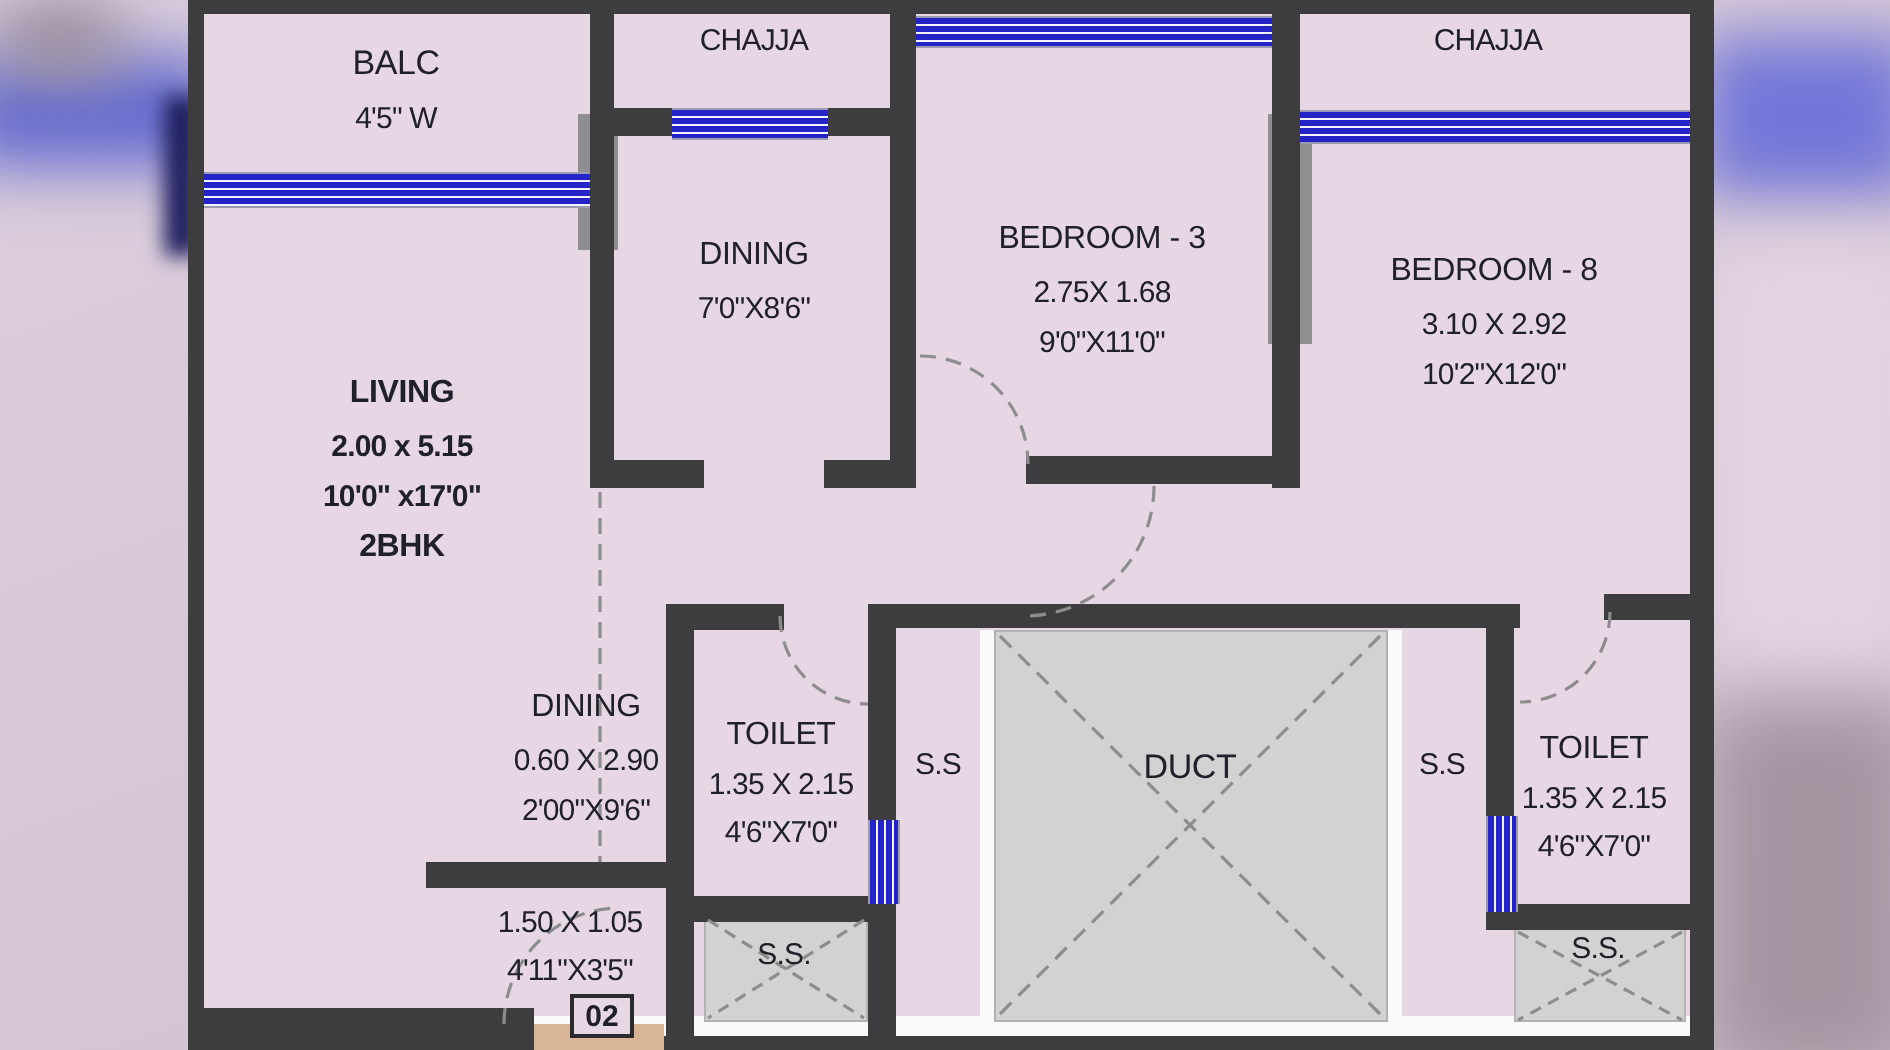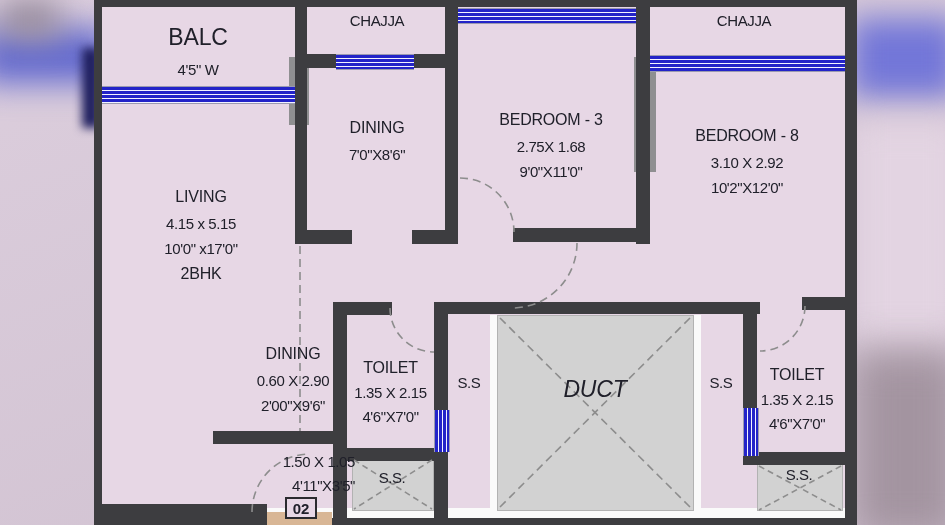--- a/index.html
+++ b/index.html
@@ -9,21 +9,21 @@
   .blur{position:absolute;filter:blur(16px);}
   #plan-base{background:#e7d7e5;}
   .wall{position:absolute;background:#3d3d40;}
   .pillar{position:absolute;background:#8f8f91;}
   .win-h{position:absolute;background:repeating-linear-gradient(to bottom,#2323c8 0 3px,#f2f2ff 3px 4px);border-top:1px solid #9a9ab0;border-bottom:1px solid #9a9ab0;}
   .win-v{position:absolute;background:repeating-linear-gradient(to right,#2323c8 0 3px,#f2f2ff 3px 4px);border-left:1px solid #9a9ab0;border-right:1px solid #9a9ab0;}
   .graybox{position:absolute;background:#d2d2d2;border:1px solid #b2b2b2;box-sizing:border-box;}
   .whitegap{position:absolute;background:#fafafa;}
   .plan-label{position:absolute;text-align:center;color:#20202a;line-height:1.68;}
   .rname{font-size:16px;letter-spacing:-0.2px;display:block;}
-  .rname-lg{font-size:23px;letter-spacing:-0.2px;display:block;}
+  .rname-lg{font-size:17px;letter-spacing:-0.2px;display:block;}
   .rdim{font-size:15px;letter-spacing:-0.4px;display:block;}
   #unit-box{position:absolute;left:285px;top:497px;width:32px;height:22px;
             border:2px solid #2a2a2e;background:#e7d7e5;box-sizing:border-box;
             display:flex;align-items:center;justify-content:center;
             font-size:15px;font-weight:bold;color:#20202a;}
   #threshold{position:absolute;left:267px;top:512px;width:65px;height:13px;background:#d8b695;}
   svg{position:absolute;left:0;top:0;pointer-events:none;}
   svg path{fill:none;stroke:#8d8d8d;stroke-width:1.6;stroke-dasharray:8 5;}
 </style>
 </head>
@@ -117,23 +117,23 @@
     <span class="rdim">2.75X 1.68</span>
     <span class="rdim">9'0"X11'0"</span>
   </div>
 
   <div class="plan-label" style="left:667px;top:123px;width:160px;">
     <span class="rname">BEDROOM - 8</span>
     <span class="rdim">3.10 X 2.92</span>
     <span class="rdim">10'2"X12'0"</span>
   </div>
 
-  <div class="plan-label" style="left:121px;top:184px;width:160px;">
+  <div class="plan-label" style="left:121px;top:184px;width:160px;font-weight:bold;">
     <span class="rname">LIVING</span>
-    <span class="rdim">4.15 x 5.15</span>
+    <span class="rdim">2.00 x 5.15</span>
     <span class="rdim">10'0" x17'0"</span>
     <span class="rname">2BHK</span>
   </div>
 
   <div class="plan-label" style="left:223px;top:341px;width:140px;">
     <span class="rname">DINING</span>
     <span class="rdim">0.60 X 2.90</span>
     <span class="rdim">2'00"X9'6"</span>
   </div>
 
@@ -142,37 +142,37 @@
     <span class="rdim">1.35 X 2.15</span>
     <span class="rdim">4'6"X7'0"</span>
   </div>
 
   <div class="plan-label" style="left:737px;top:362px;width:120px;line-height:1.6;">
     <span class="rname">TOILET</span>
     <span class="rdim">1.35 X 2.15</span>
     <span class="rdim">4'6"X7'0"</span>
   </div>
 
-  <div class="plan-label" style="left:545px;top:370px;width:100px;font-style:italic;">
+  <div class="plan-label" style="left:545px;top:370px;width:100px;">
     <span class="rname-lg">DUCT</span>
   </div>
   <div class="plan-label" style="left:444px;top:370px;width:50px;">
     <span class="rdim">S.S</span>
   </div>
   <div class="plan-label" style="left:696px;top:370px;width:50px;">
     <span class="rdim">S.S</span>
   </div>
   <div class="plan-label" style="left:362px;top:465px;width:60px;">
     <span class="rdim">S.S.</span>
   </div>
   <div class="plan-label" style="left:769px;top:462px;width:60px;">
     <span class="rdim">S.S.</span>
   </div>
 
-  <div class="plan-label" style="left:215px;top:450px;width:140px;line-height:1.6;text-align:right;">
+  <div class="plan-label" style="left:215px;top:450px;width:140px;line-height:1.6;">
     <span class="rdim">1.50 X 1.05</span>
     <span class="rdim">4'11"X3'5"</span>
   </div>
 
   <div id="unit-box">
     <span>02</span>
   </div>
 
 </div>
 

